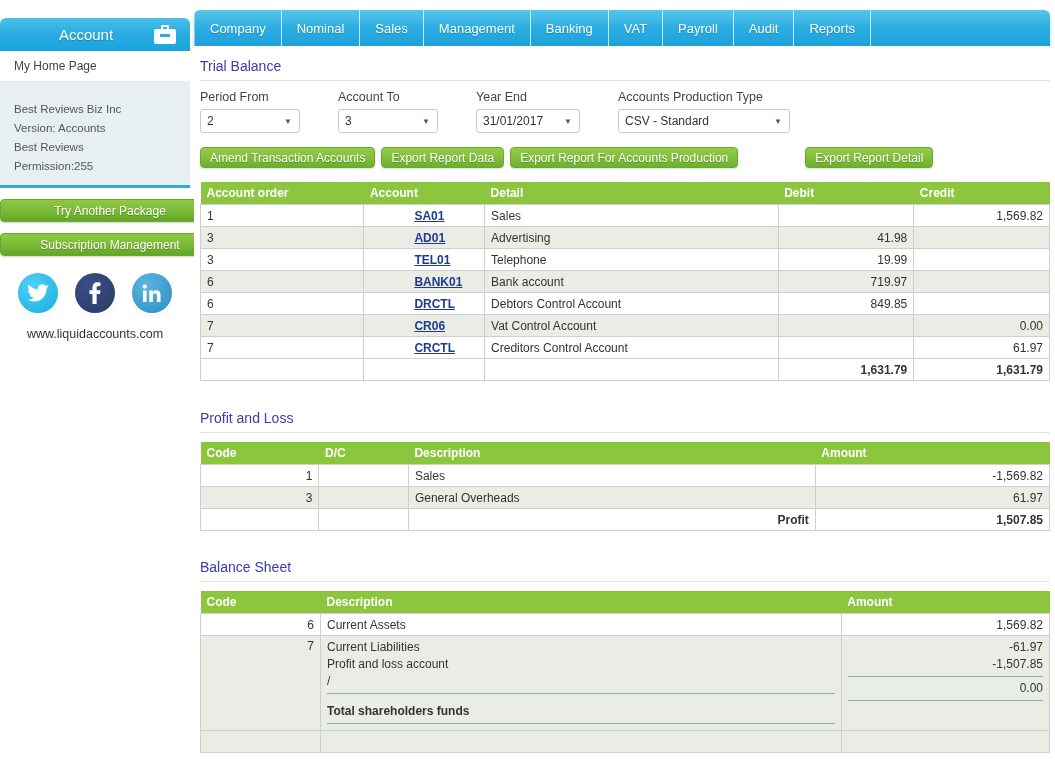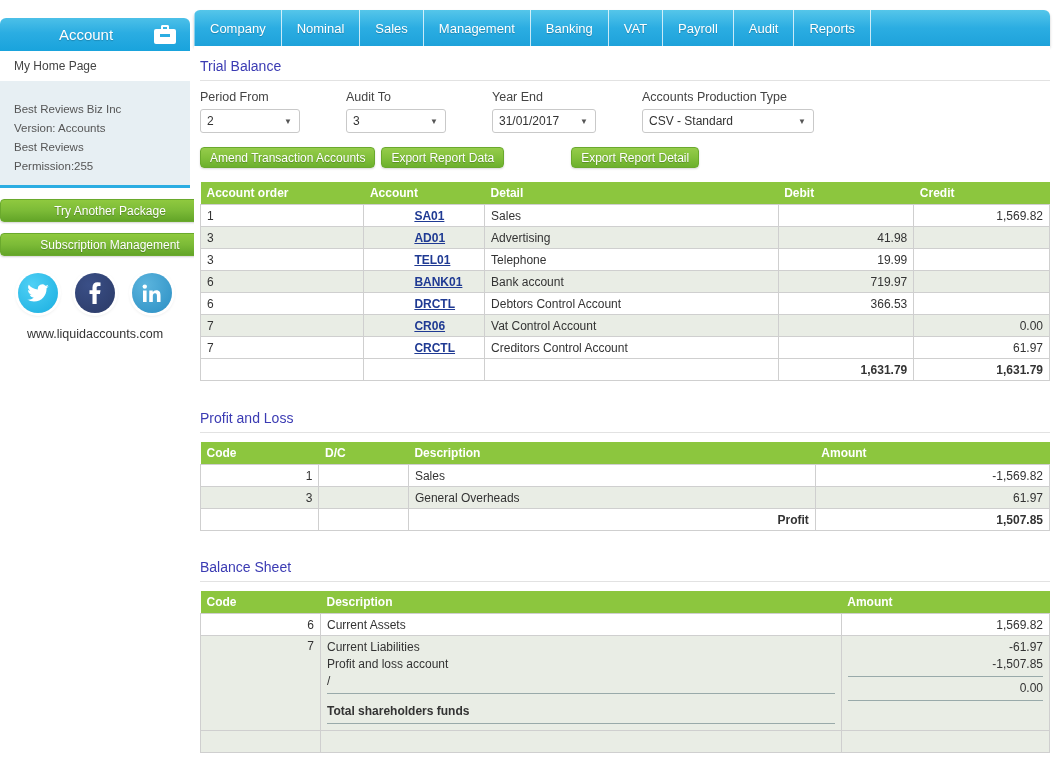--- a/index.html
+++ b/index.html
@@ -113,21 +113,21 @@
   .content{
     background:#fff;padding:10px 0 0 6px;
   }
   .sec-title{
     color:#3b3bb3;font-size:14px;
     padding:2px 0 6px 0;
     border-bottom:1px solid #e2e2e2;
     margin-bottom:9px;
   }
 
-  .filters{display:flex;gap:18px;margin-bottom:14px;}
+  .filters{display:flex;gap:10px;margin-bottom:14px;}
   .fld{margin-right:28px;}
   .fld:last-child{margin-right:16px;}
   .fld label{
     display:block;font-size:12.5px;color:#444;margin-bottom:5px;
   }
   .sel{
     height:24px;border:1px solid #c9c9c9;border-radius:3px;
     background:#fff;display:flex;align-items:center;
     padding:0 6px;box-sizing:border-box;
     font-size:12px;color:#333;cursor:pointer;
@@ -264,21 +264,21 @@
 
       <div class="filters">
         <div class="fld">
           <label>Period From</label>
           <div class="sel w1">
             <span>2</span>
             <span class="caret">▼</span>
           </div>
         </div>
         <div class="fld">
-          <label>Audit To</label>
+          <label>Account To</label>
           <div class="sel w2">
             <span>3</span>
             <span class="caret">▼</span>
           </div>
         </div>
         <div class="fld">
           <label>Year End</label>
           <div class="sel w3">
             <span>31/01/2017</span>
             <span class="caret">▼</span>
@@ -289,20 +289,21 @@
           <div class="sel w4">
             <span>CSV - Standard</span>
             <span class="caret">▼</span>
           </div>
         </div>
       </div>
 
       <div class="btnrow">
         <div class="act-btn">Amend Transaction Accounts</div>
         <div class="act-btn">Export Report Data</div>
+        <div class="act-btn">Export Report For Accounts Production</div>
         <div class="act-btn gap">Export Report Detail</div>
       </div>
 
       <table>
         <thead>
           <tr>
             <th class="tb-c1">Account order</th>
             <th class="tb-c2">Account</th>
             <th class="tb-c3">Detail</th>
             <th class="tb-c4">Debit</th>
@@ -335,21 +336,21 @@
             <td>6</td>
             <td><a class="acct-link" href="#">BANK01</a></td>
             <td>Bank account</td>
             <td class="num">719.97</td>
             <td class="num"></td>
           </tr>
           <tr class="wht">
             <td>6</td>
             <td><a class="acct-link" href="#">DRCTL</a></td>
             <td>Debtors Control Account</td>
-            <td class="num">366.53</td>
+            <td class="num">849.85</td>
             <td class="num"></td>
           </tr>
           <tr class="alt">
             <td>7</td>
             <td><a class="acct-link" href="#">CR06</a></td>
             <td>Vat Control Account</td>
             <td class="num"></td>
             <td class="num">0.00</td>
           </tr>
           <tr class="wht">

